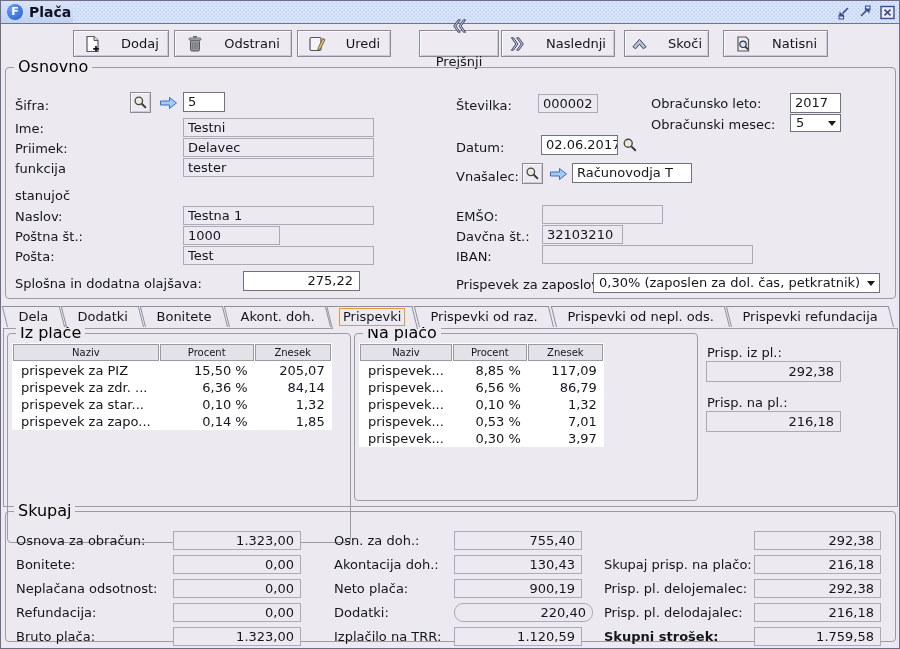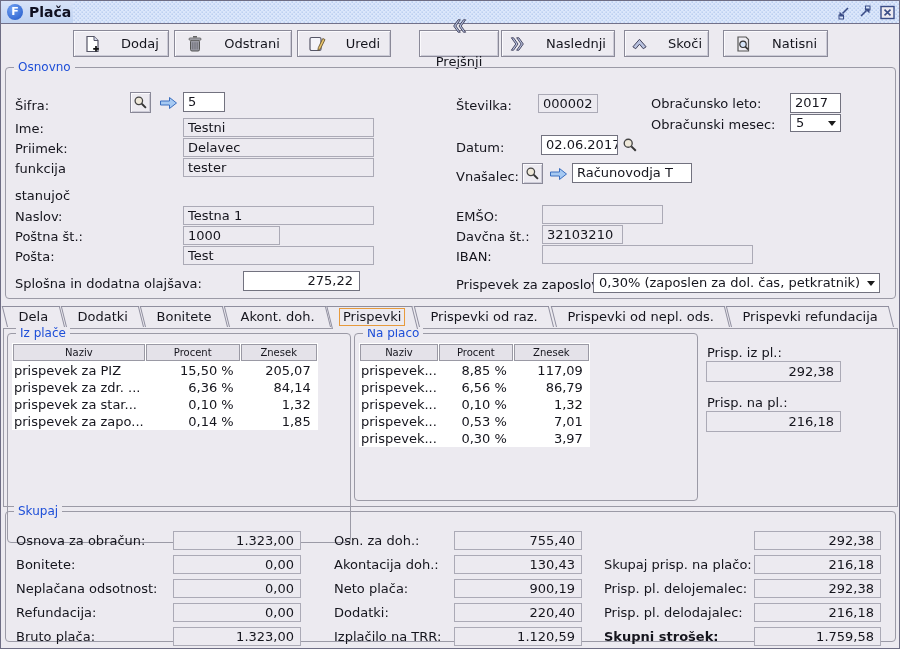--- a/index.html
+++ b/index.html
@@ -22,21 +22,21 @@
   .winctl{position:absolute;top:3px;width:17px;height:17px;z-index:3;cursor:default;}
 
   
   .tbtn{position:absolute;top:29px;height:27px;display:flex;align-items:center;justify-content:center;
     gap:20px;border:1px solid #8A8998;background:#EDEBF1;font-size:13px;
     box-shadow:inset 1px 1px 0 #FBFAFD, inset -1px -1px 0 #CBCAD6;padding:0 4px;}
 
   
   .grp{position:absolute;border:1px solid #9B9AA6;border-radius:4px;}
   .grp>.legend{position:absolute;top:-8px;left:8px;background:#ECEAF0;padding:0 4px;
-    color:#1d4ed8;font-size:12px;line-height:14px;}
+    color:#000000;font-size:16px;line-height:14px;}
 
   .lbl{position:absolute;white-space:nowrap;line-height:16px;}
   .fld{position:absolute;background:#ECEAF0;border:1px solid #ABAAB6;height:19px;
     line-height:17px;padding:0 4px;white-space:nowrap;overflow:hidden;}
   .fldw{position:absolute;background:#fff;border:1px solid #72727F;height:20px;
     line-height:18px;padding:0 4px;white-space:nowrap;overflow:hidden;}
   .num{text-align:right;padding-right:6px;}
   .mini-btn{position:absolute;width:21px;height:21px;border:1px solid #8A8998;background:#EDEBF1;
     display:flex;align-items:center;justify-content:center;
     box-shadow:inset 1px 1px 0 #FBFAFD, inset -1px -1px 0 #CBCAD6;}
@@ -53,21 +53,21 @@
     margin-right:1px;font-size:13px;}
   .tab>span{display:inline-block;transform:skewX(-14deg);border:1px solid transparent;padding:0 3px;line-height:16px;}
   .tab.sel{height:23px;z-index:3;}
   .tab.sel>span{border-color:#E79A3C;}
   #tabpanel{position:absolute;left:2px;top:327px;width:895px;height:179px;border:1px solid #9B9AA6;background:#ECEAF0;}
 
   
   table.grid{position:absolute;border-collapse:separate;border-spacing:1px;background:#fff;}
   table.grid th{background:#E4E2E9;border:1px solid #9A99A4;font-weight:normal;font-size:10px;
     height:17px;padding:0 2px;white-space:nowrap;overflow:hidden;}
-  table.grid td{background:#fff;font-size:13px;height:16px;padding:0 1px;white-space:nowrap;overflow:hidden;}
+  table.grid td{background:#fff;font-size:13px;height:16px;padding:0 8px;white-space:nowrap;overflow:hidden;}
   table.grid td.r{text-align:right;padding-right:6px;}
 
   .sumlbl{position:absolute;line-height:19px;white-space:nowrap;}
   .sumfld{position:absolute;background:#ECEAF0;border:1px solid #ABAAB6;height:19px;line-height:17px;
     text-align:right;padding:0 6px;white-space:nowrap;}
   .bold{font-weight:bold;}
   svg{display:block;}
 </style>
 </head>
 <body>
@@ -362,21 +362,21 @@
     <div class="sumlbl" style="left:10px;top:115px;">Bruto plača:</div>
     <div class="sumfld" style="left:167px;top:115px;width:128px;">1.323,00</div>
 
     <div class="sumlbl" style="left:328px;top:19px;">Osn. za doh.:</div>
     <div class="sumfld" style="left:448px;top:19px;width:128px;">755,40</div>
     <div class="sumlbl" style="left:328px;top:43px;">Akontacija doh.:</div>
     <div class="sumfld" style="left:448px;top:43px;width:128px;">130,43</div>
     <div class="sumlbl" style="left:328px;top:67px;">Neto plača:</div>
     <div class="sumfld" style="left:448px;top:67px;width:128px;">900,19</div>
     <div class="sumlbl" style="left:328px;top:91px;">Dodatki:</div>
-    <div class="sumfld" style="left:448px;top:91px;width:128px;">220,40</div>
+    <div class="sumfld" style="left:448px;top:91px;width:139px;border-radius:9px;">220,40</div>
     <div class="sumlbl" style="left:328px;top:115px;">Izplačilo na TRR:</div>
     <div class="sumfld" style="left:448px;top:115px;width:128px;">1.120,59</div>
 
     <div class="sumfld" style="left:748px;top:19px;width:127px;">292,38</div>
     <div class="sumlbl" style="left:598px;top:43px;">Skupaj prisp. na plačo:</div>
     <div class="sumfld" style="left:748px;top:43px;width:127px;">216,18</div>
     <div class="sumlbl" style="left:598px;top:67px;">Prisp. pl. delojemalec:</div>
     <div class="sumfld" style="left:748px;top:67px;width:127px;">292,38</div>
     <div class="sumlbl" style="left:598px;top:91px;">Prisp. pl. delodajalec:</div>
     <div class="sumfld" style="left:748px;top:91px;width:127px;">216,18</div>

